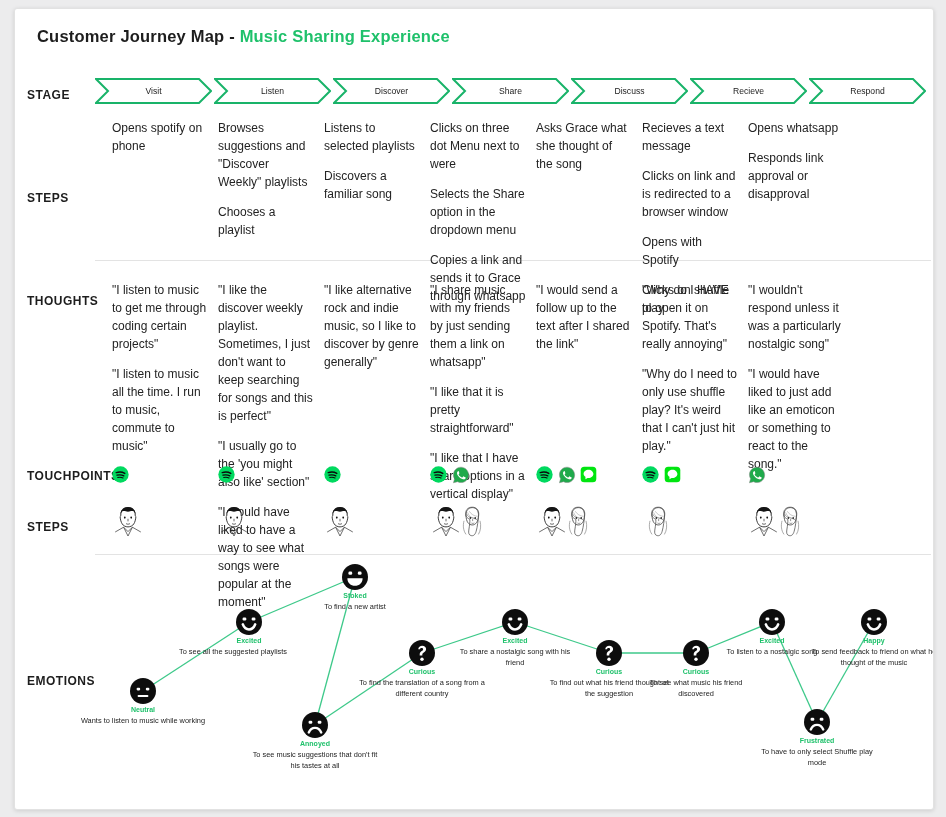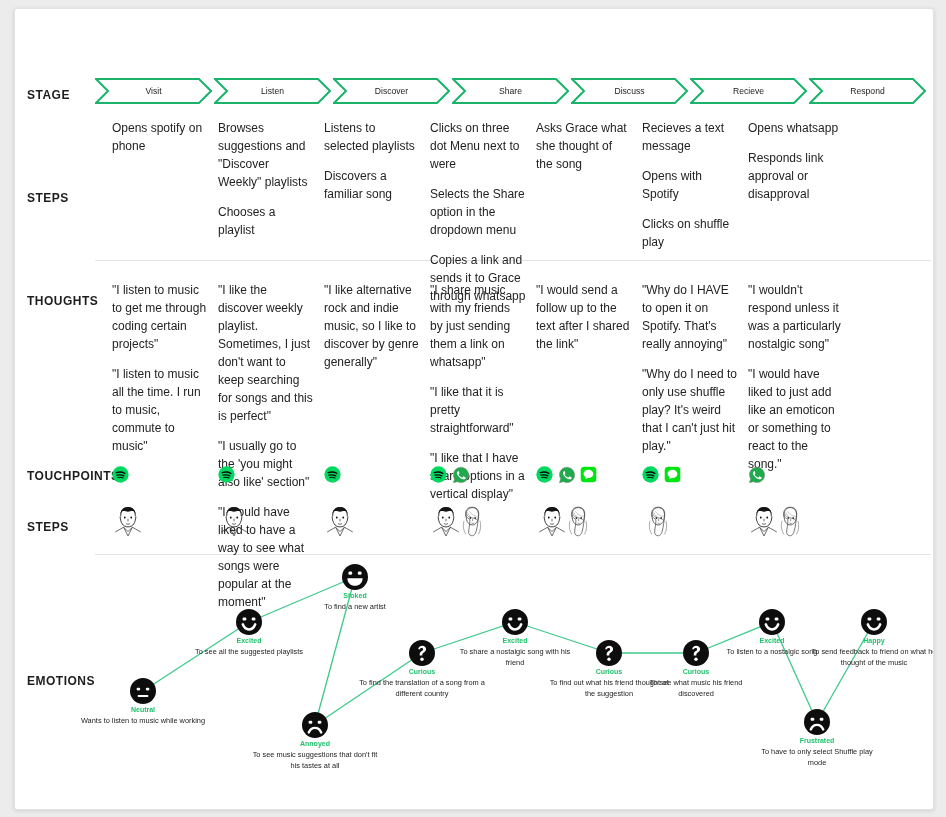--- a/index.html
+++ b/index.html
@@ -23,20 +23,23 @@
   .emo{position:absolute;width:28px;height:28px;}
   .emolabel{position:absolute;text-align:center;font-size:7px;color:#1fc16b;font-weight:bold;width:130px;}
   .emodesc{position:absolute;text-align:center;font-size:7.4px;color:#232323;line-height:1.45;width:130px;}
   .lines{position:absolute;left:0;top:0;width:918px;height:800px;pointer-events:none;}
 </style>
 </head>
 <body>
 
 <div class="card">
 
+  <div class="title">
+    <span>Customer Journey Map - </span><span class="accent">Music Sharing Experience</span>
+  </div>
 
   <div class="rowlabel" style="top:79px">STAGE</div>
   <div class="rowlabel" style="top:182px">STEPS</div>
   <div class="rowlabel" style="top:285px">THOUGHTS</div>
   <div class="rowlabel" style="top:460px">TOUCHPOINTS</div>
   <div class="rowlabel" style="top:511px">STEPS</div>
   <div class="rowlabel" style="top:665px">EMOTIONS</div>
 
   <div class="hr" style="left:80px;top:251px;width:836px"></div>
   <div class="hr" style="left:80px;top:545px;width:836px"></div>
@@ -101,20 +104,21 @@
       <div class="stepcol cell" style="left: 415px; top: 110px;">
         <div class="blk">Clicks on three dot Menu next to were</div>
         <div class="blk">Selects the Share option in the dropdown menu</div>
         <div class="blk">Copies a link and sends it to Grace through whatsapp</div>
       </div>
       <div class="stepcol cell" style="left: 521px; top: 110px;">
         <div class="blk">Asks Grace what she thought of the song</div>
       </div>
       <div class="stepcol cell" style="left: 627px; top: 110px;">
         <div class="blk">Recieves a text message</div>
+        <div class="blk">Clicks on link and is redirected to a browser window</div>
         <div class="blk">Opens with Spotify</div>
         <div class="blk">Clicks on shuffle play</div>
       </div>
       <div class="stepcol cell" style="left: 733px; top: 110px;">
         <div class="blk">Opens whatsapp</div>
         <div class="blk">Responds link approval or disapproval</div>
       </div>
     </div>
 
   <div id="thoughts-host">
@@ -341,21 +345,21 @@
         </svg></div>
       <div class="emolabel" style="left: 63px; top: 697px;">Neutral</div>
       <div class="emodesc" style="left: 63px; top: 707px;">Wants to listen to music while working</div>
       <div class="emo" style="left: 220px; top: 599px;"><svg viewBox="0 0 28 28" width="28" height="28">
           <circle cx="14" cy="14" r="13" fill="#0d0d0d"></circle>
           <rect x="7.6" y="9.4" width="3.7" height="3" rx="1.2" fill="#fff"></rect>
           <rect x="16.7" y="9.4" width="3.7" height="3" rx="1.2" fill="#fff"></rect>
           <path d="M7.8 16.3c1.3 3.4 3.6 5.1 6.2 5.1s4.9-1.7 6.2-5.1" stroke="#fff" stroke-width="2.5" fill="none" stroke-linecap="round"></path>
         </svg></div>
       <div class="emolabel" style="left: 169px; top: 628px;">Excited</div>
-      <div class="emodesc" style="left: 169px; top: 638px;">To see all the suggested playlists</div>
+      <div class="emodesc" style="left: 153px; top: 638px;">To see all the suggested playlists</div>
       <div class="emo" style="left: 326px; top: 554px;"><svg viewBox="0 0 28 28" width="28" height="28">
           <circle cx="14" cy="14" r="13" fill="#0d0d0d"></circle>
           <rect x="7.4" y="8.6" width="3.8" height="3.1" rx="1.3" fill="#fff"></rect>
           <rect x="16.8" y="8.6" width="3.8" height="3.1" rx="1.3" fill="#fff"></rect>
           <path d="M6.4 15.2h15.2c0 4.6-3.4 7.6-7.6 7.6s-7.6-3-7.6-7.6z" fill="#fff"></path>
         </svg></div>
       <div class="emolabel" style="left: 275px; top: 583px;">Stoked</div>
       <div class="emodesc" style="left: 275px; top: 593px;">To find a new artist</div>
       <div class="emo" style="left: 286px; top: 702px;"><svg viewBox="0 0 28 28" width="28" height="28">
           <circle cx="14" cy="14" r="13" fill="#0d0d0d"></circle>

